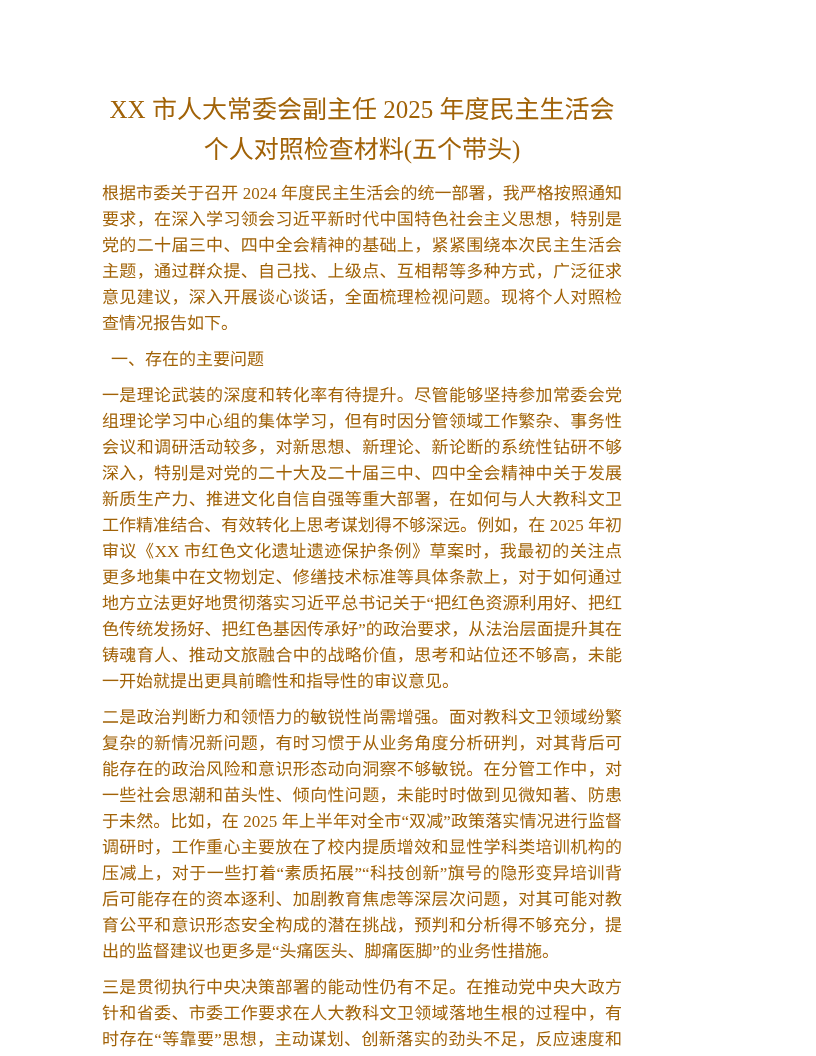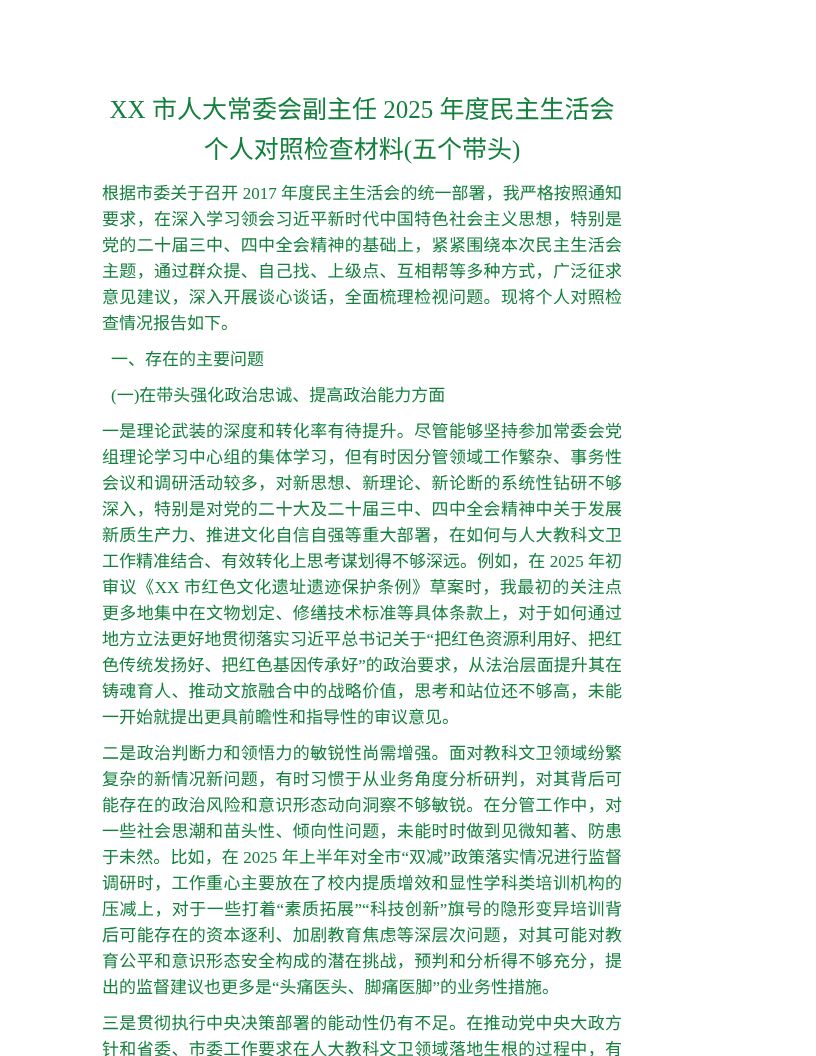--- a/index.html
+++ b/index.html
@@ -12,21 +12,21 @@
     height: 1056px;
     overflow: hidden;
   }
   .page {
     box-sizing: border-box;
     width: 732px;
     height: 1056px;
     padding: 90px 110px 0 102px;
     background: #ffffff;
     font-family: "Liberation Serif", "DejaVu Serif", serif;
-    color: #15803d;
+    color: #a16207;
   }
   .doc-title {
     font-size: 25px;
     font-weight: 400;
     line-height: 40px;
     text-align: center;
     margin: 0 0 11px 0;
     word-break: break-word;
   }
   .para {
@@ -43,24 +43,23 @@
     line-height: 26px;
     margin: 0 0 10px 9px;
   }
 </style>
 </head>
 <body>
 
 <div class="page">
   <h1 class="doc-title">XX 市人大常委会副主任 2025 年度民主生活会个人对照检查材料(五个带头)</h1>
 
-  <p class="para">根据市委关于召开 2017 年度民主生活会的统一部署，我严格按照通知要求，在深入学习领会习近平新时代中国特色社会主义思想，特别是党的二十届三中、四中全会精神的基础上，紧紧围绕本次民主生活会主题，通过群众提、自己找、上级点、互相帮等多种方式，广泛征求意见建议，深入开展谈心谈话，全面梳理检视问题。现将个人对照检查情况报告如下。</p>
+  <p class="para">根据市委关于召开 2024 年度民主生活会的统一部署，我严格按照通知要求，在深入学习领会习近平新时代中国特色社会主义思想，特别是党的二十届三中、四中全会精神的基础上，紧紧围绕本次民主生活会主题，通过群众提、自己找、上级点、互相帮等多种方式，广泛征求意见建议，深入开展谈心谈话，全面梳理检视问题。现将个人对照检查情况报告如下。</p>
 
   <p class="para heading">一、存在的主要问题</p>
 
-  <p class="para heading">(一)在带头强化政治忠诚、提高政治能力方面</p>
 
   <p class="para">一是理论武装的深度和转化率有待提升。尽管能够坚持参加常委会党组理论学习中心组的集体学习，但有时因分管领域工作繁杂、事务性会议和调研活动较多，对新思想、新理论、新论断的系统性钻研不够深入，特别是对党的二十大及二十届三中、四中全会精神中关于发展新质生产力、推进文化自信自强等重大部署，在如何与人大教科文卫工作精准结合、有效转化上思考谋划得不够深远。例如，在 2025 年初审议《XX 市红色文化遗址遗迹保护条例》草案时，我最初的关注点更多地集中在文物划定、修缮技术标准等具体条款上，对于如何通过地方立法更好地贯彻落实习近平总书记关于“把红色资源利用好、把红色传统发扬好、把红色基因传承好”的政治要求，从法治层面提升其在铸魂育人、推动文旅融合中的战略价值，思考和站位还不够高，未能一开始就提出更具前瞻性和指导性的审议意见。</p>
 
   <p class="para">二是政治判断力和领悟力的敏锐性尚需增强。面对教科文卫领域纷繁复杂的新情况新问题，有时习惯于从业务角度分析研判，对其背后可能存在的政治风险和意识形态动向洞察不够敏锐。在分管工作中，对一些社会思潮和苗头性、倾向性问题，未能时时做到见微知著、防患于未然。比如，在 2025 年上半年对全市“双减”政策落实情况进行监督调研时，工作重心主要放在了校内提质增效和显性学科类培训机构的压减上，对于一些打着“素质拓展”“科技创新”旗号的隐形变异培训背后可能存在的资本逐利、加剧教育焦虑等深层次问题，对其可能对教育公平和意识形态安全构成的潜在挑战，预判和分析得不够充分，提出的监督建议也更多是“头痛医头、脚痛医脚”的业务性措施。</p>
 
   <p class="para">三是贯彻执行中央决策部署的能动性仍有不足。在推动党中央大政方针和省委、市委工作要求在人大教科文卫领域落地生根的过程中，有时存在“等靠要”思想，主动谋划、创新落实的劲头不足，反应速度和执行力度与新形势新任务的要求相比存在</p>
 </div>
 
 </body></html>

